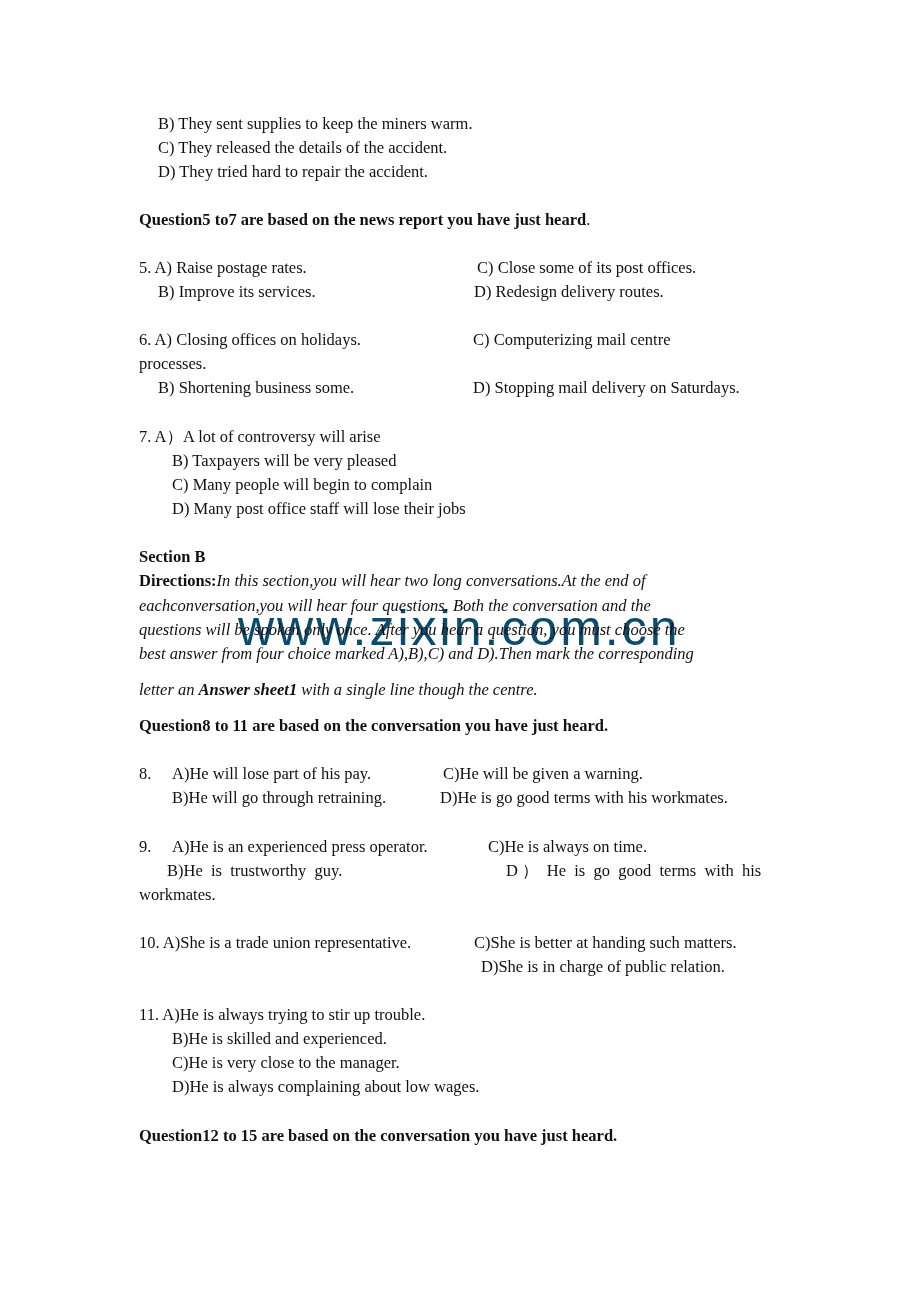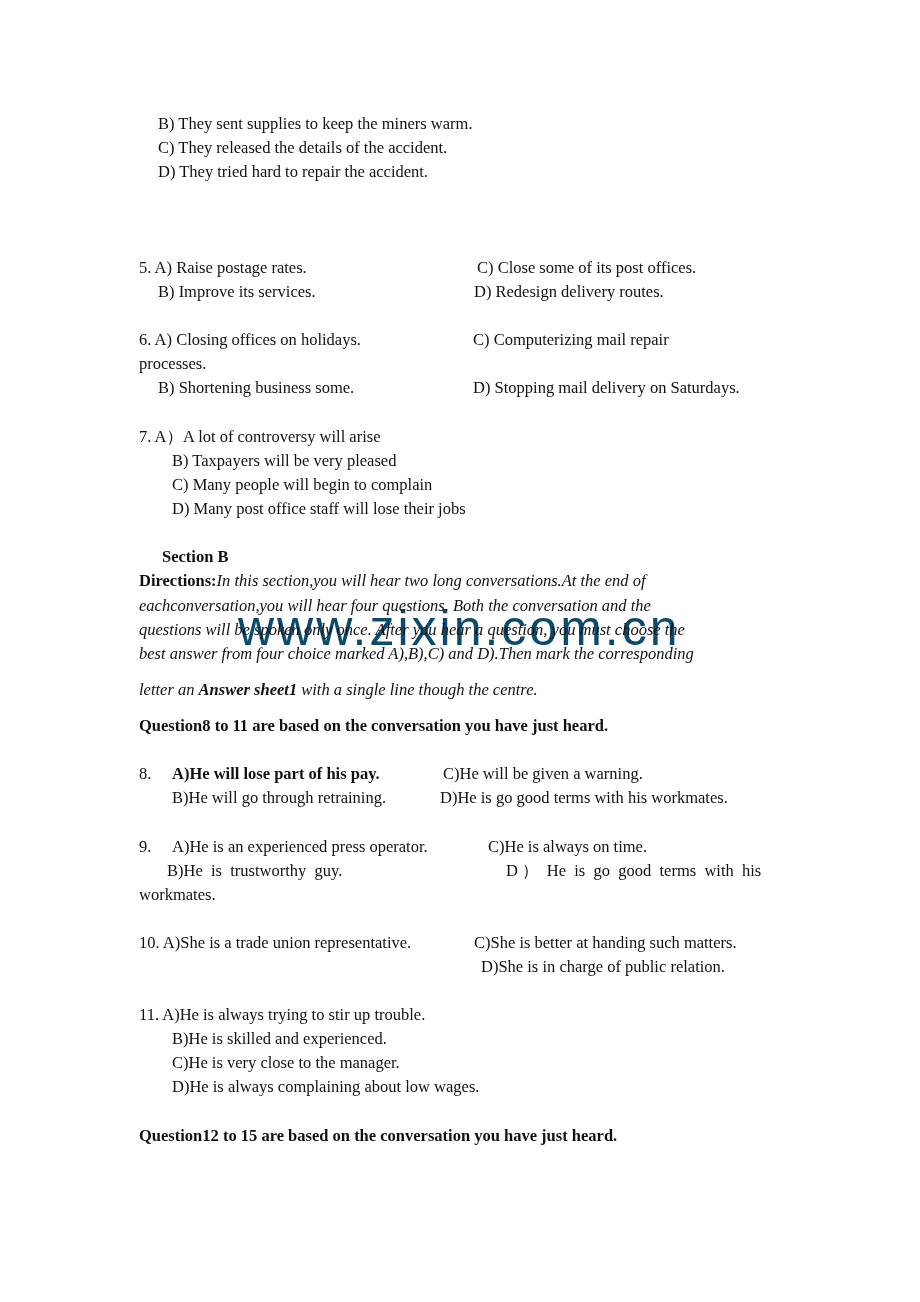--- a/index.html
+++ b/index.html
@@ -24,48 +24,49 @@
 <body>
 
 <div class="page">
 
   <div class="watermark">www.zixin.com.cn</div>
 
   <div class="line fg" style="left:158px; top:114px;">B) They sent supplies to keep the miners warm.</div>
   <div class="line fg" style="left:158px; top:138px;">C) They released the details of the accident.</div>
   <div class="line fg" style="left:158px; top:162px;">D) They tried hard to repair the accident.</div>
 
+  <div class="line fg" style="left:139px; top:210px;"><span class="b">Question5 to7 are based on the news report you have just heard</span><span>.</span></div>
 
   <div class="line fg" style="left:139px; top:258px;">5. A) Raise postage rates.</div>
   <div class="line fg" style="left:477px; top:258px;">C) Close some of its post offices.</div>
   <div class="line fg" style="left:158px; top:282px;">B) Improve its services.</div>
   <div class="line fg" style="left:474px; top:282px;">D) Redesign delivery routes.</div>
 
   <div class="line fg" style="left:139px; top:330px;">6. A) Closing offices on holidays.</div>
-  <div class="line fg" style="left:473px; top:330px;">C) Computerizing mail repair</div>
+  <div class="line fg" style="left:473px; top:330px;">C) Computerizing mail centre</div>
   <div class="line fg" style="left:139px; top:354px;">processes.</div>
   <div class="line fg" style="left:158px; top:378px;">B) Shortening business some.</div>
   <div class="line fg" style="left:473px; top:378px;">D) Stopping mail delivery on Saturdays.</div>
 
   <div class="line fg" style="left:139px; top:427px;">7. A）A lot of controversy will arise</div>
   <div class="line fg" style="left:172px; top:451px;">B) Taxpayers will be very pleased</div>
   <div class="line fg" style="left:172px; top:475px;">C) Many people will begin to complain</div>
   <div class="line fg" style="left:172px; top:499px;">D) Many post office staff will lose their jobs</div>
 
-  <div class="line fg b" style="left:139px; top:547px;margin-left:23px;">Section B</div>
+  <div class="line fg b" style="left:139px; top:547px;">Section B</div>
   <div class="line fg i" style="left:139px; top:596px;">eachconversation,you will hear four questions. Both the conversation and the</div>
   <div class="line fg" style="left:139px; top:571px;"><span class="b">Directions:</span><span class="i">In this section,you will hear two long conversations.At the end of</span></div>
   <div class="line fg i" style="left:139px; top:620px;">questions will be spoken only once. After you hear a question, you must choose the</div>
   <div class="line fg i" style="left:139px; top:644px;">best answer from four choice marked A),B),C) and D).Then mark the corresponding</div>
   <div class="line fg i" style="left:139px; top:680px;"><span>letter an </span><span class="b">Answer sheet1</span><span> with a single line though the centre.</span></div>
 
   <div class="line fg b" style="left:139px; top:716px;">Question8 to 11 are based on the conversation you have just heard.</div>
 
   <div class="line fg" style="left:139px; top:764px;">8.</div>
-  <div class="line fg" style="left:172px; top:764px;font-weight:bold;">A)He will lose part of his pay.</div>
+  <div class="line fg" style="left:172px; top:764px;">A)He will lose part of his pay.</div>
   <div class="line fg" style="left:443px; top:764px;">C)He will be given a warning.</div>
   <div class="line fg" style="left:172px; top:788px;">B)He will go through retraining.</div>
   <div class="line fg" style="left:440px; top:788px;">D)He is go good terms with his workmates.</div>
 
   <div class="line fg" style="left:139px; top:837px;">9.</div>
   <div class="line fg" style="left:172px; top:837px;">A)He is an experienced press operator.</div>
   <div class="line fg" style="left:488px; top:837px;">C)He is always on time.</div>
   <div class="line fg" style="left:167px; top:861px;">B)He  is  trustworthy  guy.</div>
   <div class="line fg" style="left:506px; top:861px;">D ）  He  is  go  good  terms  with  his</div>
   <div class="line fg" style="left:139px; top:885px;">workmates.</div>

